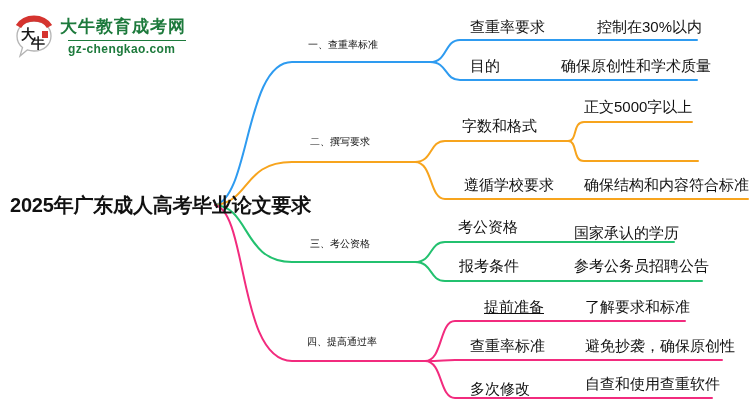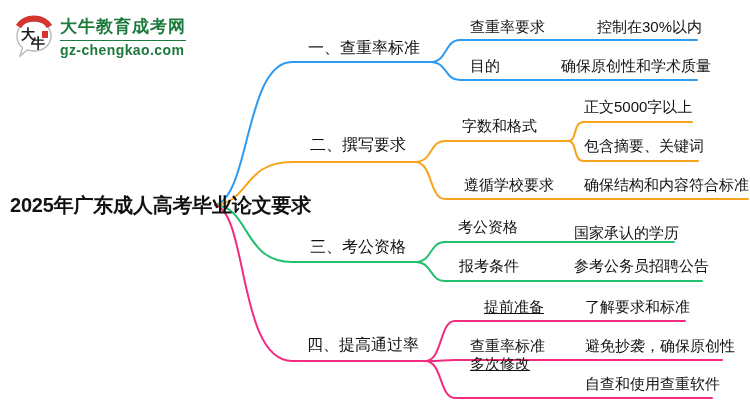--- a/index.html
+++ b/index.html
@@ -5,29 +5,29 @@
   html,body{margin:0;padding:0;background:#fff;}
   .stage{
     position:relative;width:750px;height:410px;background:#fff;overflow:hidden;
     font-family:"Liberation Sans","DejaVu Sans",sans-serif;color:#111;
   }
   .links{position:absolute;left:0;top:0;}
   .links path{fill:none;stroke-width:2;stroke-linecap:round;}
   .p1{stroke:var(--c1);} .p2{stroke:var(--c2);} .p3{stroke:var(--c3);} .p4{stroke:var(--c4);}
   .node{position:absolute;white-space:nowrap;line-height:1.15;}
   .root{font-size:20px;font-weight:600;letter-spacing:-0.2px;}
-  .blabel{font-size:16px;}
+  .blabel{font-size:10px;}
   .leaf{font-size:15px;}
   
   .logo{position:absolute;left:13px;top:11px;display:flex;align-items:flex-start;}
   .logo-icon{width:42px;height:50px;}
   .logo-text{margin-left:5px;margin-top:4px;}
   .logo-name{font-size:17px;font-weight:bold;color:var(--brand);letter-spacing:1px;}
-  .logo-url{font-size:14px;font-weight:bold;color:var(--brand);border-top:1px solid var(--brand);
-            padding-top:1px;margin-top:2px;letter-spacing:0.4px;}
+  .logo-url{font-size:12px;font-weight:bold;color:var(--brand);border-top:1px solid var(--brand);
+            padding-top:1px;margin-top:2px;letter-spacing:0.4px;margin-left:8px;}
 </style>
 </head>
 <body>
 
 <div class="stage">
 
   <svg class="links" width="750" height="410" viewBox="0 0 750 410">
 
     <path class="p1" d="M215,205 C250,198 245,62 292,62 H430"></path>
     <path class="p1" d="M430,62 C448,62 444,40 460,40 H697"></path>
@@ -70,29 +70,28 @@
   <div class="node blabel" style="left:310px;top:238px;">三、考公资格</div>
   <div class="node blabel" style="left:307px;top:336px;text-align:center;">四、提高通过率</div>
 
   <div class="node leaf" style="left:470px;top:18px;">查重率要求</div>
   <div class="node leaf" style="left:597px;top:18px;">控制在30%以内</div>
   <div class="node leaf" style="left:470px;top:57px;">目的</div>
   <div class="node leaf" style="left:561px;top:57px;">确保原创性和学术质量</div>
 
   <div class="node leaf" style="left:462px;top:117px;">字数和格式</div>
   <div class="node leaf" style="left:584px;top:98px;">正文5000字以上</div>
-  <div class="node leaf" style="left:584px;top:137px;">包含摘要、关键词</div>
   <div class="node leaf" style="left:464px;top:176px;">遵循学校要求</div>
   <div class="node leaf" style="left:584px;top:176px;">确保结构和内容符合标准</div>
 
   <div class="node leaf" style="left:458px;top:218px;">考公资格</div>
   <div class="node leaf" style="left:574px;top:224px;">国家承认的学历</div>
   <div class="node leaf" style="left:459px;top:257px;">报考条件</div>
   <div class="node leaf" style="left:574px;top:257px;">参考公务员招聘公告</div>
 
   <div class="node leaf" style="left:484px;top:298px;text-decoration:underline;">提前准备</div>
   <div class="node leaf" style="left:585px;top:298px;">了解要求和标准</div>
   <div class="node leaf" style="left:470px;top:337px;">查重率标准</div>
   <div class="node leaf" style="left:585px;top:337px;">避免抄袭，确保原创性</div>
-  <div class="node leaf" style="left:470px;top:355px;text-decoration:underline;">多次修改</div>
+  <div class="node leaf" style="left:470px;top:380px;">多次修改</div>
   <div class="node leaf" style="left:585px;top:375px;">自查和使用查重软件</div>
 
 </div>
 
 </body></html>

